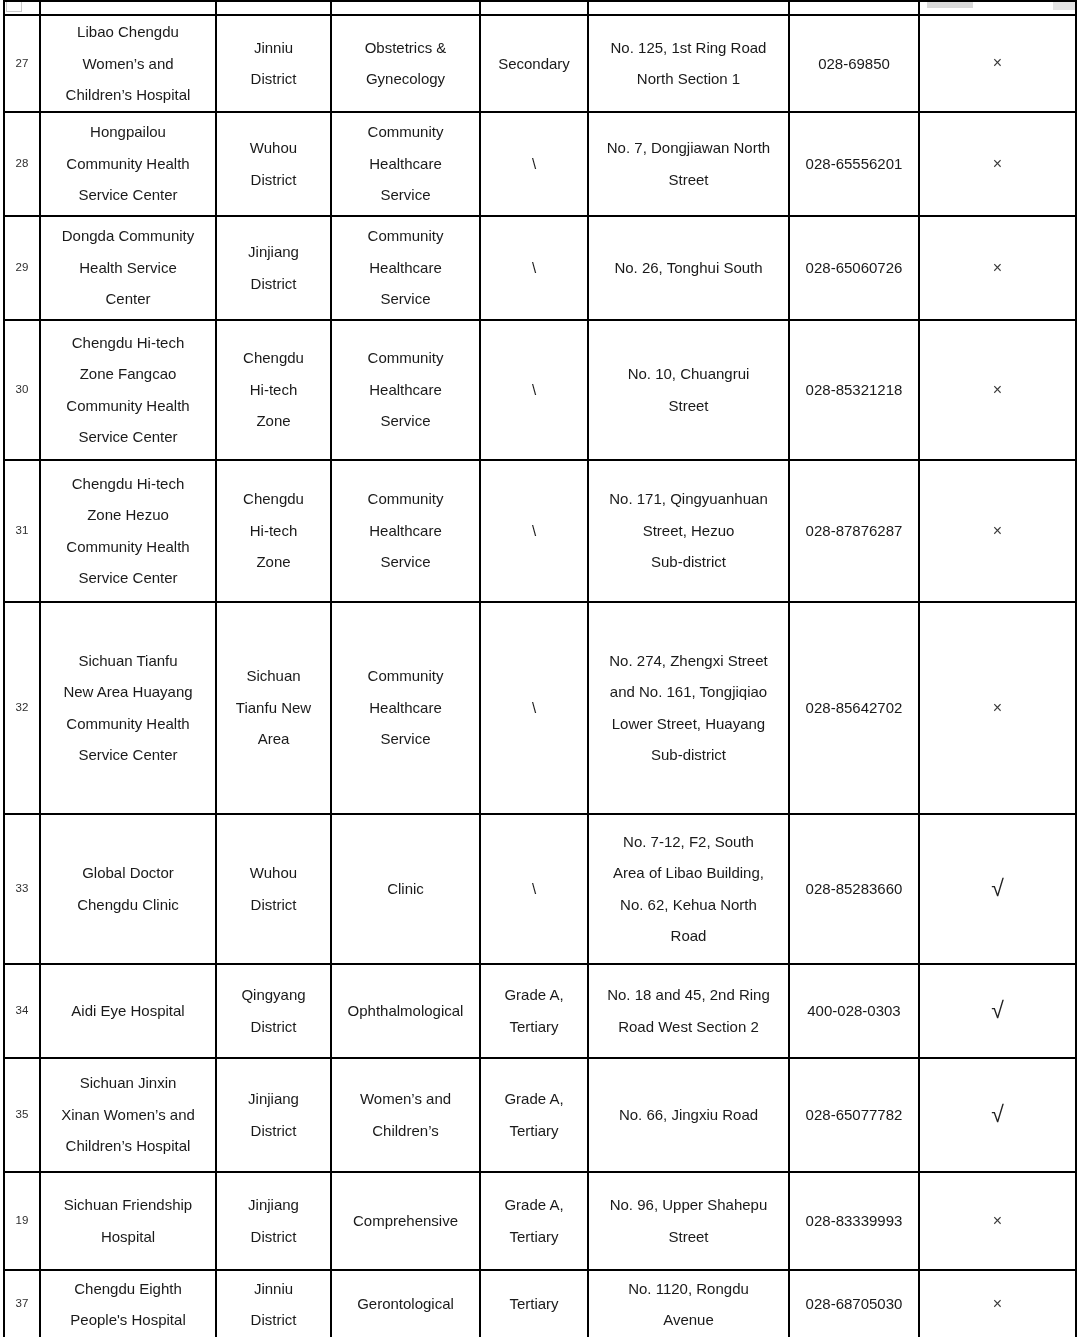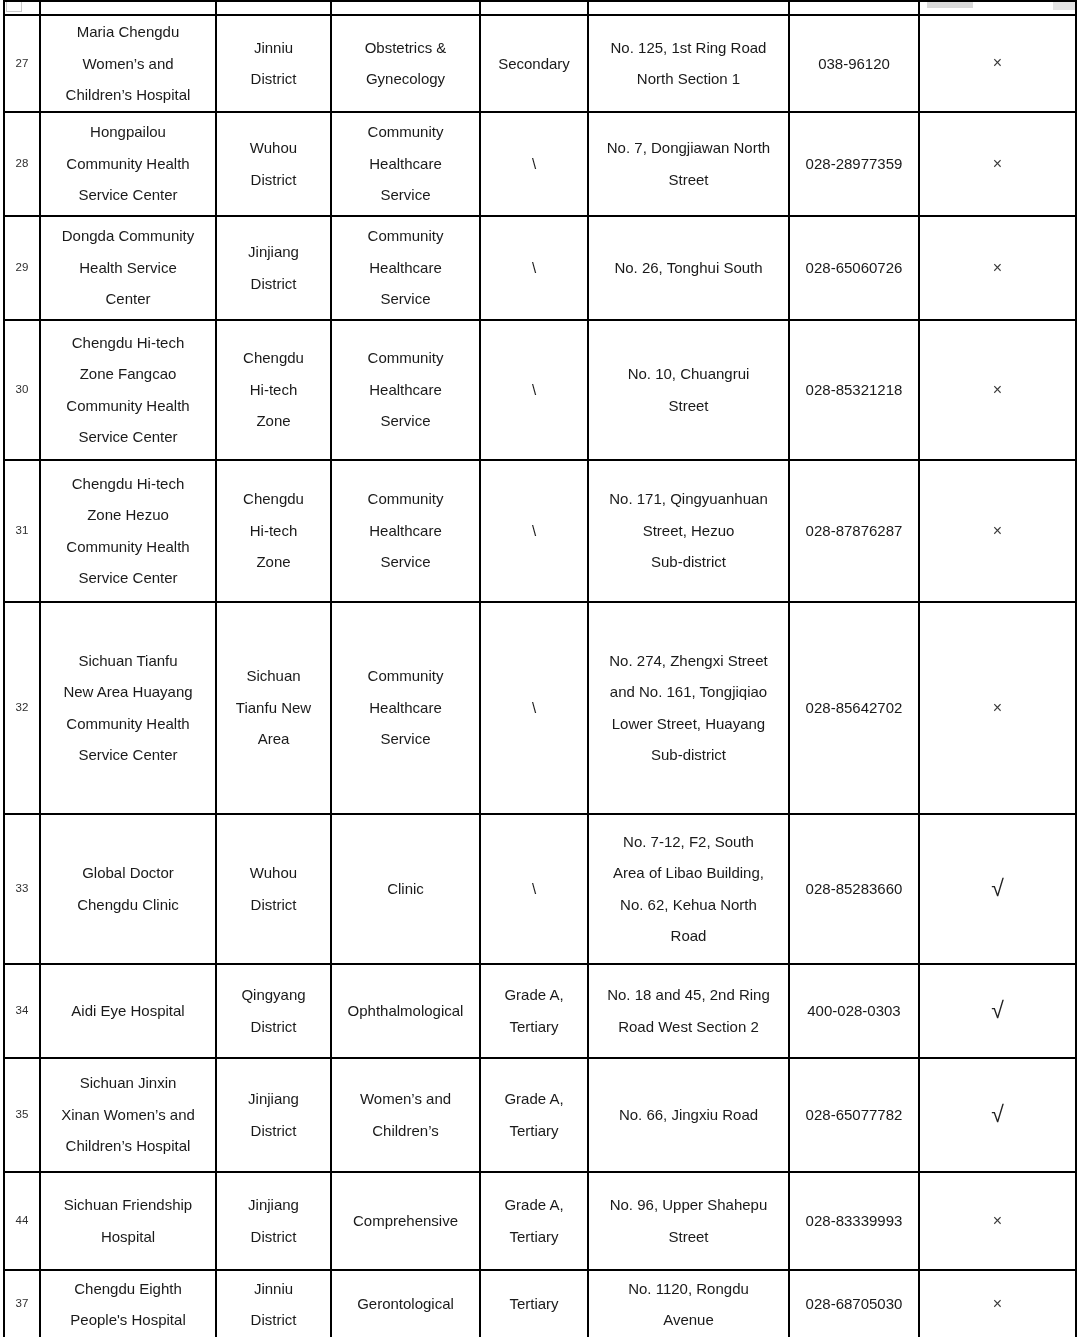--- a/index.html
+++ b/index.html
@@ -81,47 +81,47 @@
         <td></td>
         <td></td>
         <td></td>
         <td></td>
         <td></td>
         <td></td>
         <td></td>
       </tr>
     <tr style="height: 94px;">
           <td class="col-no">27</td>
-          <td class="col-name">Maria Chengdu
+          <td class="col-name">Libao Chengdu
 Women’s and
 Children’s Hospital</td>
           <td class="col-district">Jinniu
 District</td>
           <td class="col-type">Obstetrics &amp;
 Gynecology</td>
           <td class="col-grade">Secondary</td>
           <td class="col-address">No. 125, 1st Ring Road
 North Section 1</td>
-          <td class="col-phone">038-96120</td>
+          <td class="col-phone">028-69850</td>
           <td class="col-mark"><span class="mark-cross">×</span></td>
         </tr>
         <tr style="height: 104px;">
           <td class="col-no">28</td>
           <td class="col-name">Hongpailou
 Community Health
 Service Center</td>
           <td class="col-district">Wuhou
 District</td>
           <td class="col-type">Community
 Healthcare
 Service</td>
           <td class="col-grade">\</td>
           <td class="col-address">No. 7, Dongjiawan North
 Street</td>
-          <td class="col-phone">028-28977359</td>
+          <td class="col-phone">028-65556201</td>
           <td class="col-mark"><span class="mark-cross">×</span></td>
         </tr>
         <tr style="height: 104px;">
           <td class="col-no">29</td>
           <td class="col-name">Dongda Community
 Health Service
 Center</td>
           <td class="col-district">Jinjiang
 District</td>
           <td class="col-type">Community
@@ -226,21 +226,21 @@
 District</td>
           <td class="col-type">Women’s and
 Children’s</td>
           <td class="col-grade">Grade A,
 Tertiary</td>
           <td class="col-address">No. 66, Jingxiu Road</td>
           <td class="col-phone">028-65077782</td>
           <td class="col-mark"><span class="mark-check">√</span></td>
         </tr>
         <tr style="height: 98px;">
-          <td class="col-no">44</td>
+          <td class="col-no">19</td>
           <td class="col-name">Sichuan Friendship
 Hospital</td>
           <td class="col-district">Jinjiang
 District</td>
           <td class="col-type">Comprehensive</td>
           <td class="col-grade">Grade A,
 Tertiary</td>
           <td class="col-address">No. 96, Upper Shahepu
 Street</td>
           <td class="col-phone">028-83339993</td>

